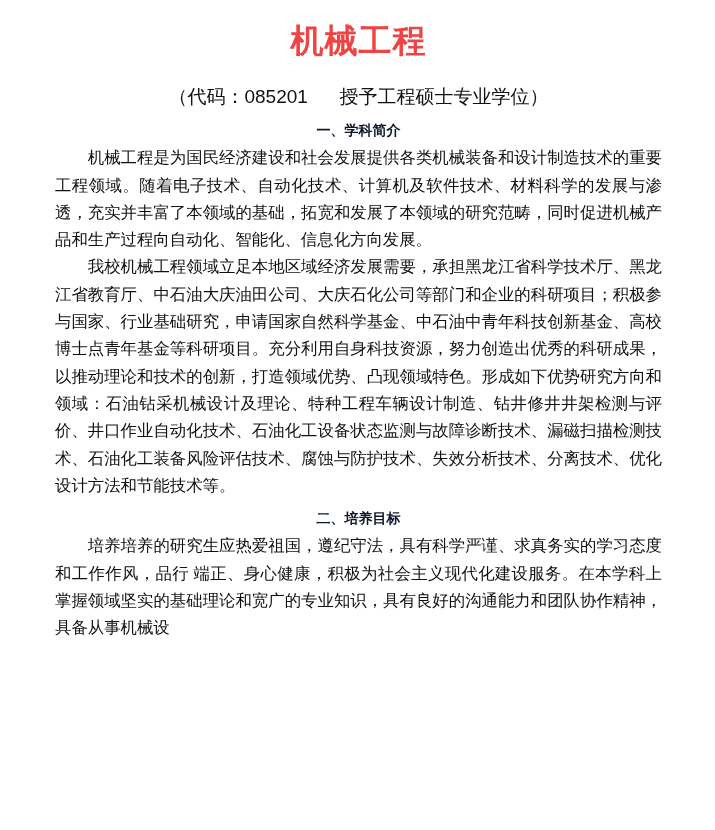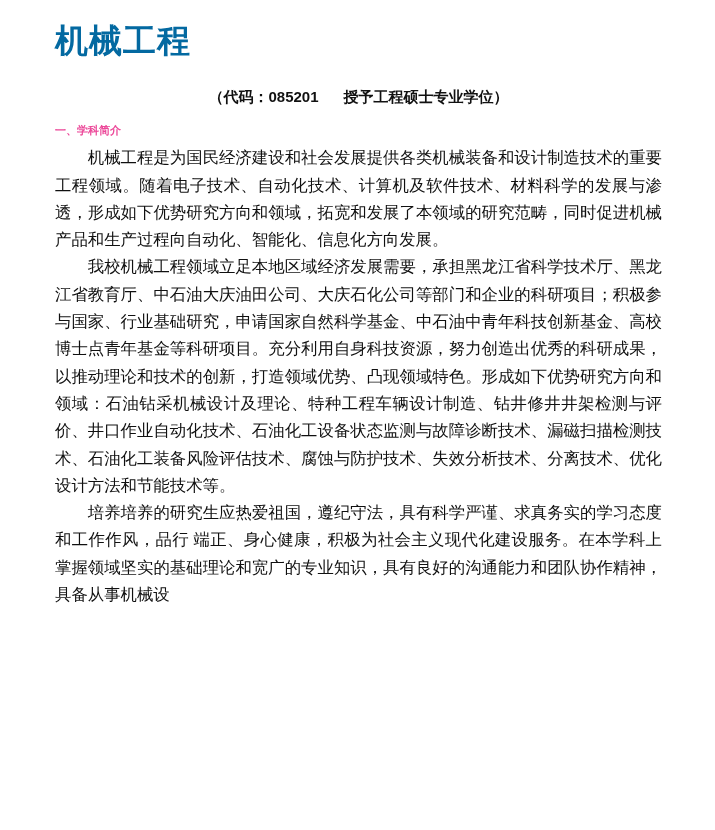--- a/index.html
+++ b/index.html
@@ -16,45 +16,46 @@
   .page {
     box-sizing: border-box;
     width: 715px;
     height: 830px;
     padding: 20px 53px 0 55px;
     background: #ffffff;
     font-family: "Liberation Serif", "DejaVu Serif", serif;
   }
   .doc-title {
     margin: 0;
-    text-align: left;
+    text-align: center;
     font-family: "Liberation Sans", "DejaVu Sans", sans-serif;
     font-weight: bold;
     font-size: 33px;
     line-height: 42px;
     letter-spacing: 1px;
-    color: #0369a1;
+    color: #ef4444;
   }
   .doc-subtitle {
     margin-top: 24px;
     text-align: center;
     font-family: "Liberation Sans", "DejaVu Sans", sans-serif;
-    font-weight: bold;
-    font-size: 15px;
+    font-weight: normal;
+    font-size: 19px;
     line-height: 21px;
     white-space: pre-wrap;
     color: #111111;
   }
   .sec-heading {
     margin: 10px 0 0 0;
     font-family: "Liberation Sans", "DejaVu Sans", sans-serif;
     font-weight: bold;
-    font-size: 11px;
+    font-size: 14px;
     line-height: 27.3px;
-    color: #ec4899;
+    color: #0f172a;
+    text-align: center;
   }
   .sec-heading.second {
     margin-top: 6px;
   }
   .body-para {
     margin: 0;
     font-size: 16.4px;
     line-height: 27.3px;
     text-align: justify;
     text-justify: inter-ideograph;
@@ -67,21 +68,22 @@
 <body>
 
 <div class="page">
 
   <h1 class="doc-title">机械工程</h1>
 
   <div class="doc-subtitle">（代码：085201      授予工程硕士专业学位）</div>
 
   <section>
     <h2 class="sec-heading">一、学科简介</h2>
-    <p class="body-para">机械工程是为国民经济建设和社会发展提供各类机械装备和设计制造技术的重要工程领域。随着电子技术、自动化技术、计算机及软件技术、材料科学的发展与渗透，形成如下优势研究方向和领域，拓宽和发展了本领域的研究范畴，同时促进机械产品和生产过程向自动化、智能化、信息化方向发展。</p>
+    <p class="body-para">机械工程是为国民经济建设和社会发展提供各类机械装备和设计制造技术的重要工程领域。随着电子技术、自动化技术、计算机及软件技术、材料科学的发展与渗透，充实并丰富了本领域的基础，拓宽和发展了本领域的研究范畴，同时促进机械产品和生产过程向自动化、智能化、信息化方向发展。</p>
     <p class="body-para">我校机械工程领域立足本地区域经济发展需要，承担黑龙江省科学技术厅、黑龙江省教育厅、中石油大庆油田公司、大庆石化公司等部门和企业的科研项目；积极参与国家、行业基础研究，申请国家自然科学基金、中石油中青年科技创新基金、高校博士点青年基金等科研项目。充分利用自身科技资源，努力创造出优秀的科研成果，以推动理论和技术的创新，打造领域优势、凸现领域特色。形成如下优势研究方向和领域：石油钻采机械设计及理论、特种工程车辆设计制造、钻井修井井架检测与评价、井口作业自动化技术、石油化工设备状态监测与故障诊断技术、漏磁扫描检测技术、石油化工装备风险评估技术、腐蚀与防护技术、失效分析技术、分离技术、优化设计方法和节能技术等。</p>
   </section>
 
   <section>
+    <h2 class="sec-heading second">二、培养目标</h2>
     <p class="body-para">培养培养的研究生应热爱祖国，遵纪守法，具有科学严谨、求真务实的学习态度和工作作风，品行 端正、身心健康，积极为社会主义现代化建设服务。在本学科上掌握领域坚实的基础理论和宽广的专业知识，具有良好的沟通能力和团队协作精神，具备从事机械设</p>
   </section>
 
 </div>
 
 </body></html>

